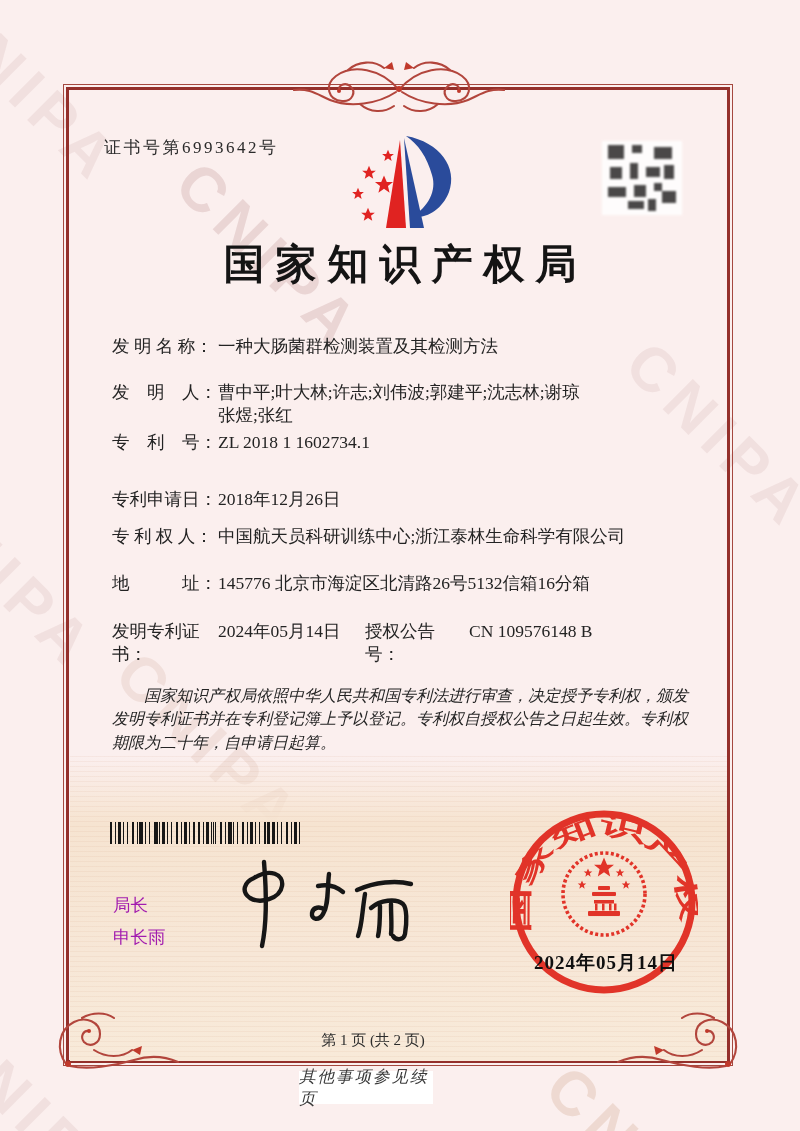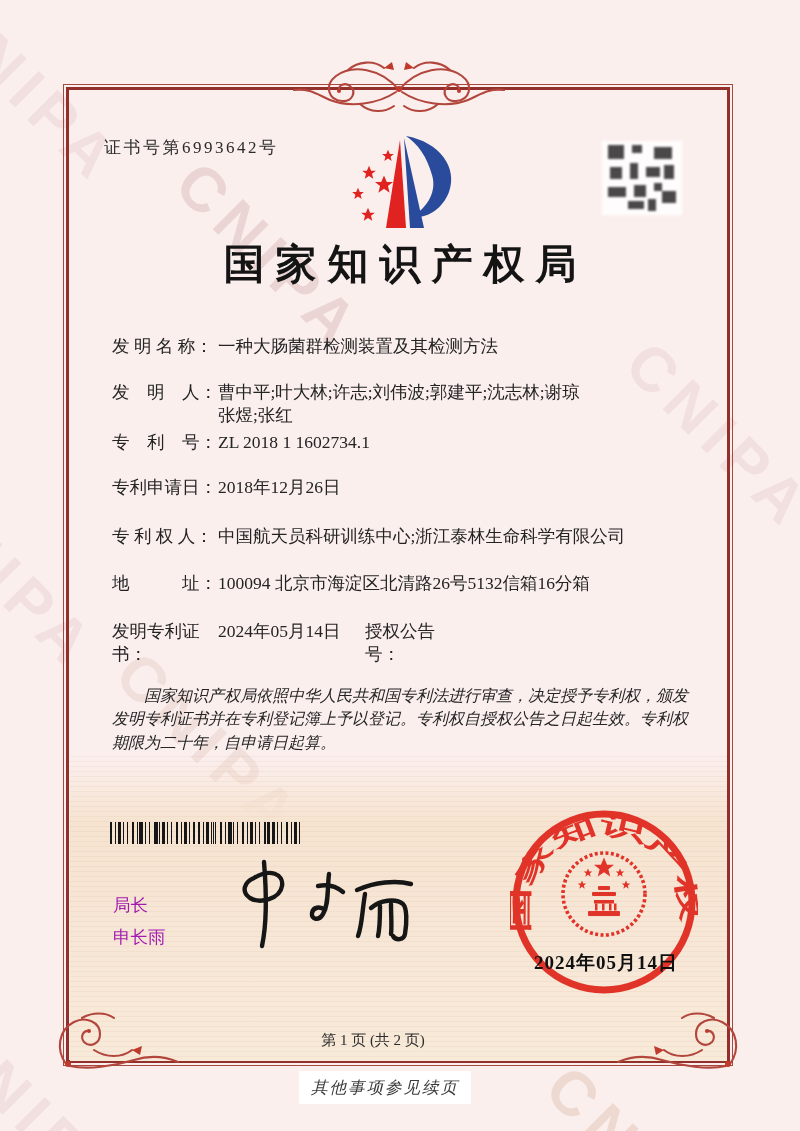--- a/index.html
+++ b/index.html
@@ -35,21 +35,21 @@
   .title{position:absolute;left:0;top:237px;width:800px;text-align:center;
          font-size:41px;font-weight:bold;color:#141414;letter-spacing:11px;text-indent:11px;z-index:4;}
 
   .row{position:absolute;left:112px;width:600px;display:flex;font-size:17.5px;color:#232323;z-index:4;line-height:23px;}
   .row .lab{flex:none;width:106px;}
   .row .val{flex:1;}
   .pre{white-space:pre-line;}
   .r-name{top:335px;}
   .r-inv{top:381px;}
   .r-pno{top:431px;}
-  .r-fil{top:476px;}
+  .r-fil{top:488px;}
   .r-own{top:525px;}
   .r-addr{top:572px;}
   .r-grant{top:620px;}
   .r-grant .val1{flex:none;width:147px;}
   .r-grant .lab2{flex:none;width:104px;margin-left:0;}
   .r-grant .val2{flex:1;}
 
   .legal{position:absolute;left:112px;top:684px;width:590px;font-size:16px;line-height:23.4px;
          color:#242424;font-style:italic;z-index:4;}
   .legal p{margin:0;text-indent:2em;}
@@ -63,21 +63,21 @@
            font-size:17.5px;color:#a21caf;font-weight:500;}
   .signoff.t1{top:893px;}
   .signoff.t2{top:925px;}
   .signature{position:absolute;left:226px;top:856px;z-index:4;}
 
   .seal{position:absolute;left:510px;top:808px;z-index:5;}
   .seal-date{position:absolute;left:528px;top:950px;width:156px;text-align:center;
              font-size:19px;font-weight:bold;color:#101010;z-index:6;letter-spacing:1px;}
 
   .pagenum{position:absolute;left:0;top:1031px;width:704px;text-align:center;font-size:15px;color:#2c2c2c;z-index:4;padding-left:21px;}
-  .note{position:absolute;left:299px;top:1071px;width:172px;height:33px;background:#ffffff;
+  .note{position:absolute;left:299px;top:1071px;width:134px;height:33px;background:#ffffff;
         display:flex;align-items:center;justify-content:center;z-index:4;
         font-size:16.5px;font-style:italic;color:#3a3a3a;letter-spacing:2px;}
 </style>
 </head>
 <body>
 
 <div class="page">
 
   <div class="wm" style="left:-30px;top:-18px;">CNIPA</div>
   <div class="wm dark" style="left:212px;top:148px;">CNIPA</div>
@@ -195,26 +195,27 @@
   <div class="row r-fil">
     <span class="lab">专利申请日：</span>
     <span class="val">2018年12月26日</span>
   </div>
   <div class="row r-own">
     <span class="lab">专 利 权 人：</span>
     <span class="val">中国航天员科研训练中心;浙江泰林生命科学有限公司</span>
   </div>
   <div class="row r-addr">
     <span class="lab">地　　　址：</span>
-    <span class="val">100094 北京市海淀区北清路26号5132信箱16分箱</span>
+    <span class="val">145776 北京市海淀区北清路26号5132信箱16分箱</span>
   </div>
   <div class="row r-grant">
     <span class="lab">发明专利证书：</span>
     <span class="val1">2024年05月14日</span>
     <span class="lab2">授权公告号：</span>
+    <span class="val2">CN 109576148 B</span>
   </div>
 
   <div class="legal">
     <p>国家知识产权局依照中华人民共和国专利法进行审查，决定授予专利权，颁发发明专利证书并在专利登记簿上予以登记。专利权自授权公告之日起生效。专利权期限为二十年，自申请日起算。</p>
   </div>
 
   <div class="barcode"></div>
 
   <div class="signoff t1">局长</div>
   <div class="signoff t2">申长雨</div>

